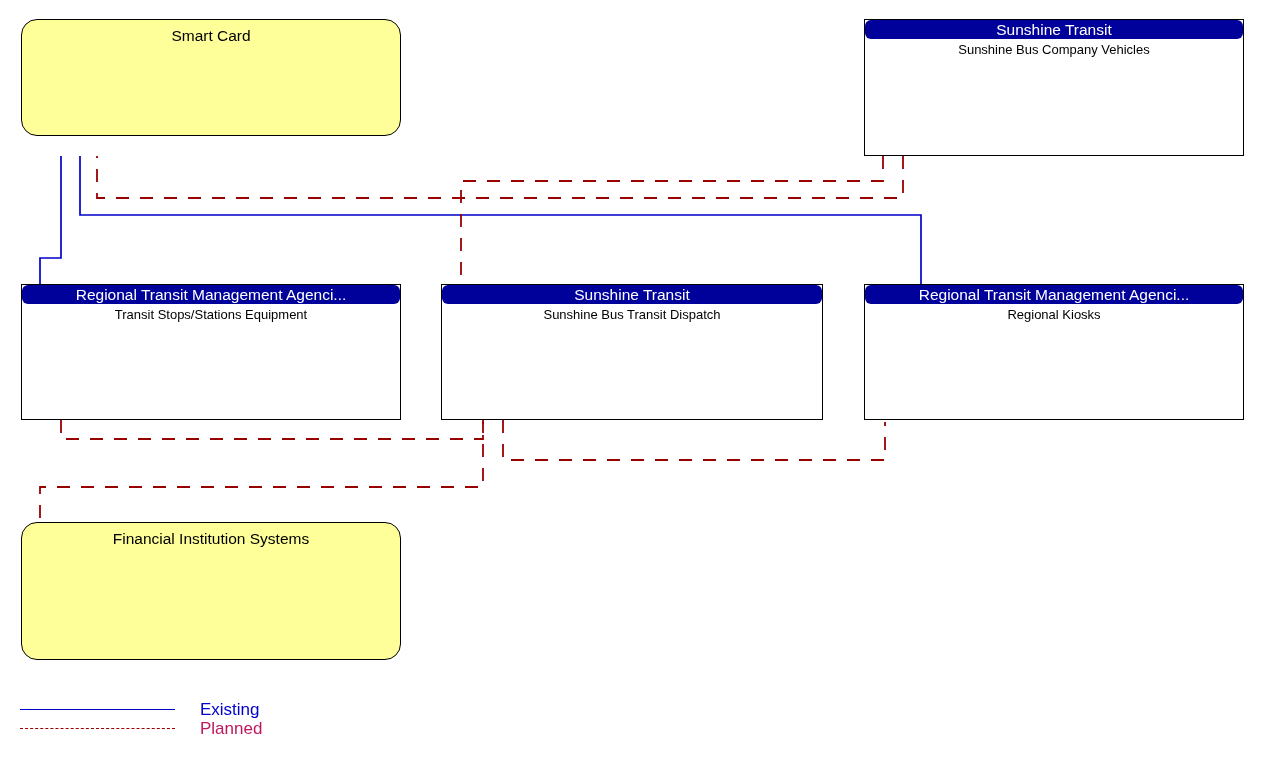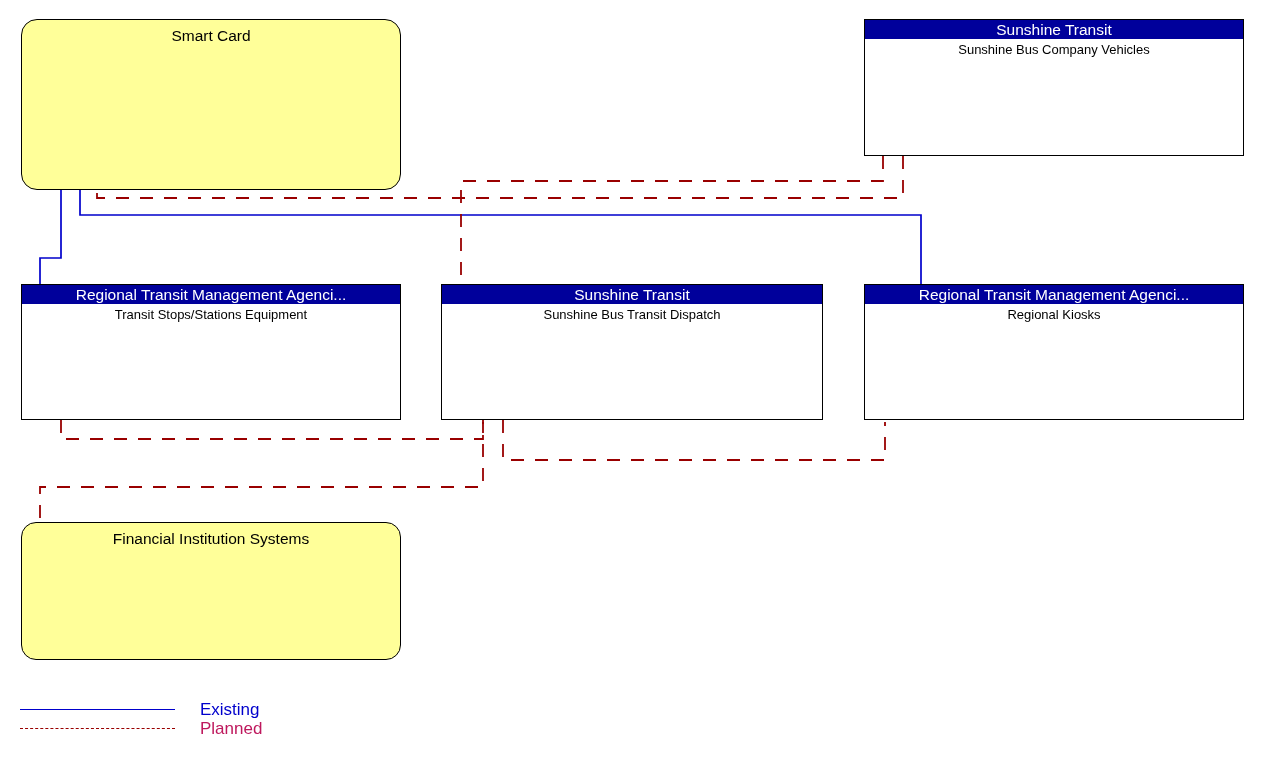--- a/index.html
+++ b/index.html
@@ -52,20 +52,21 @@
   .node-rect .hdr {
     display: block;
     background: #00009b;
     color: #ffffff;
     font-size: 15.5px;
     line-height: 19px;
     height: 19px;
     text-align: center;
     white-space: nowrap;
     overflow: hidden;
+    border-radius: 6px;
   }
   .node-rect .body {
     display: block;
     text-align: center;
     color: #000000;
     font-size: 13px;
     line-height: 1.15;
     padding-top: 4px;
   }
   
@@ -114,21 +115,21 @@
 
     <polyline points="903,156 903,198 97,198 97,156" fill="none" stroke="#990000" stroke-width="1.8" stroke-dasharray="13 11"></polyline>
 
     <polyline points="61,420 61,439 483,439 483,422" fill="none" stroke="#990000" stroke-width="1.8" stroke-dasharray="13 11"></polyline>
 
     <polyline points="503,420 503,460 885,460 885,422" fill="none" stroke="#990000" stroke-width="1.8" stroke-dasharray="13 11"></polyline>
 
     <polyline points="483,420 483,487 40,487 40,524" fill="none" stroke="#990000" stroke-width="1.8" stroke-dasharray="13 11"></polyline>
   </svg>
 
-  <div class="node-round" style="left:21px; top:19px; width:380px; height:171px;">
+  <div class="node-round" style="left:21px; top:19px; width:380px; height:117px;">
     <span class="rt">Smart Card</span>
   </div>
 
   <div class="node-rect" style="left:864px; top:19px; width:380px; height:137px;">
     <span class="hdr">Sunshine Transit</span>
     <span class="body">Sunshine Bus Company Vehicles</span>
   </div>
 
   <div class="node-rect" style="left:21px; top:284px; width:380px; height:136px;">
     <span class="hdr">Regional Transit Management Agenci...</span>
@@ -138,21 +139,21 @@
   <div class="node-rect" style="left:441px; top:284px; width:382px; height:136px;">
     <span class="hdr">Sunshine Transit</span>
     <span class="body">Sunshine Bus Transit Dispatch</span>
   </div>
 
   <div class="node-rect" style="left:864px; top:284px; width:380px; height:136px;">
     <span class="hdr">Regional Transit Management Agenci...</span>
     <span class="body">Regional Kiosks</span>
   </div>
 
-  <div class="node-round" style="left:21px; top:522px; width:380px; height:138px;border-radius:15px;">
+  <div class="node-round" style="left:21px; top:522px; width:380px; height:138px;">
     <span class="rt">Financial Institution Systems</span>
   </div>
 
   <div id="legend">
     <div class="lg-row">
       <div class="lg-swatch lg-solid"></div>
       <div class="lg-label lg-existing">Existing</div>
     </div>
     <div class="lg-row">
       <div class="lg-swatch lg-dash"></div>

